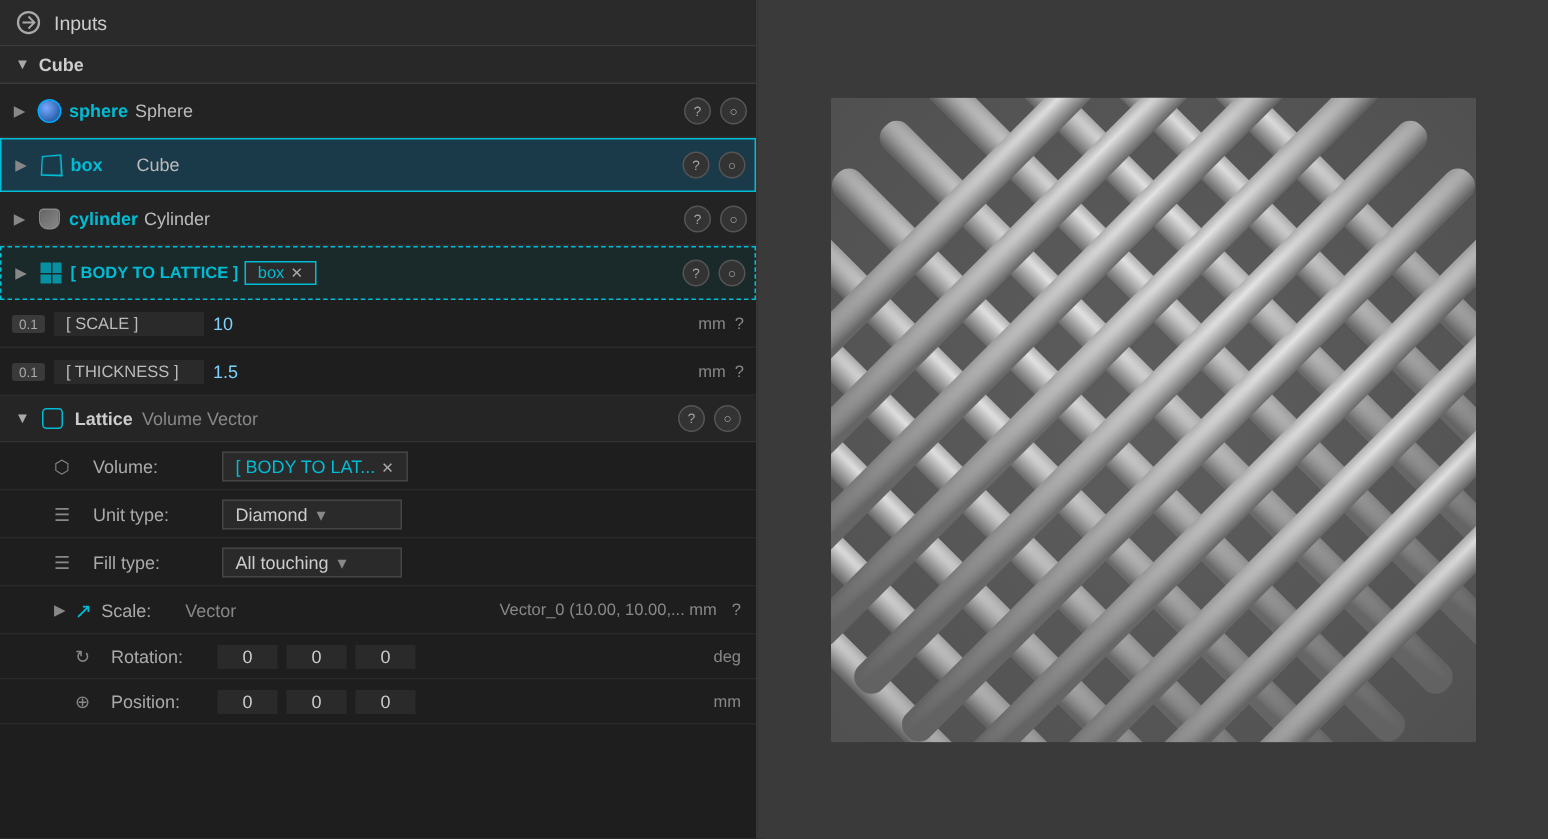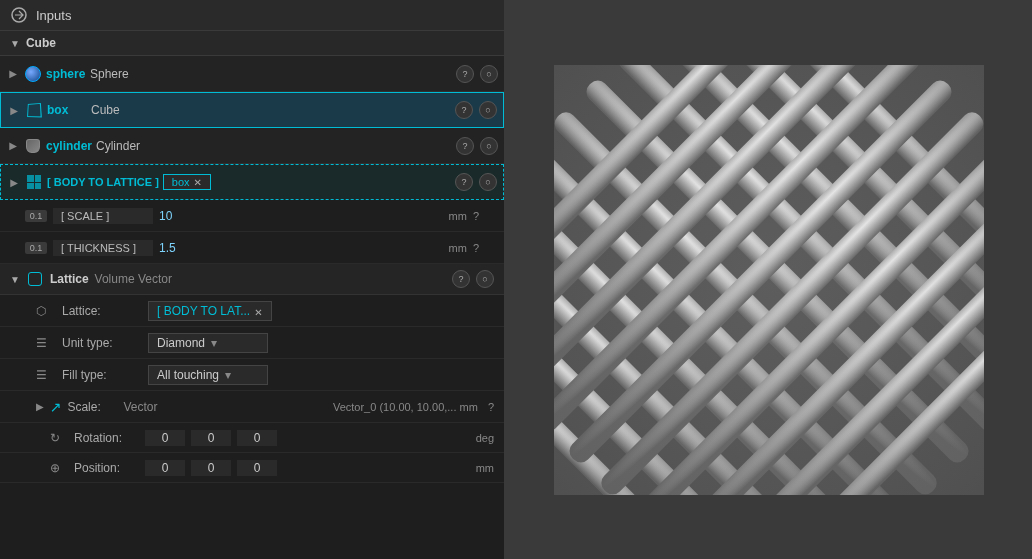--- a/index.html
+++ b/index.html
@@ -155,21 +155,21 @@
     .tag-close {
       color: #aaa;
       font-size: 10px;
       cursor: pointer;
     }
 
     
     .param-row {
       display: flex;
       align-items: center;
-      padding: 0 25px;
+      padding: 0 8px;
       height: 32px;
       border-bottom: 1px solid #2a2a2a;
       background: #1e1e1e;
       gap: 6px;
     }
 
     .param-badge {
       background: #3a3a3a;
       color: #aaa;
       font-size: 9px;
@@ -541,21 +541,21 @@
       <span class="lattice-title">Lattice</span>
       <span class="lattice-subtitle">Volume Vector</span>
       <div class="node-actions" style="margin-left:auto;">
         <div class="btn-circle">?</div>
         <div class="btn-circle">○</div>
       </div>
     </div>
 
     <div class="lattice-prop-row">
       <span class="lattice-prop-icon">⬡</span>
-      <span class="lattice-prop-label">Lattice:</span>
+      <span class="lattice-prop-label">Volume:</span>
       <div class="lattice-prop-value">
         <div class="connected-node">
           <span>[ BODY TO LAT...</span>
           <span style="color:#aaa;font-size:10px;cursor:pointer;">✕</span>
         </div>
       </div>
     </div>
 
     <div class="lattice-prop-row">
       <span class="lattice-prop-icon">☰</span>

